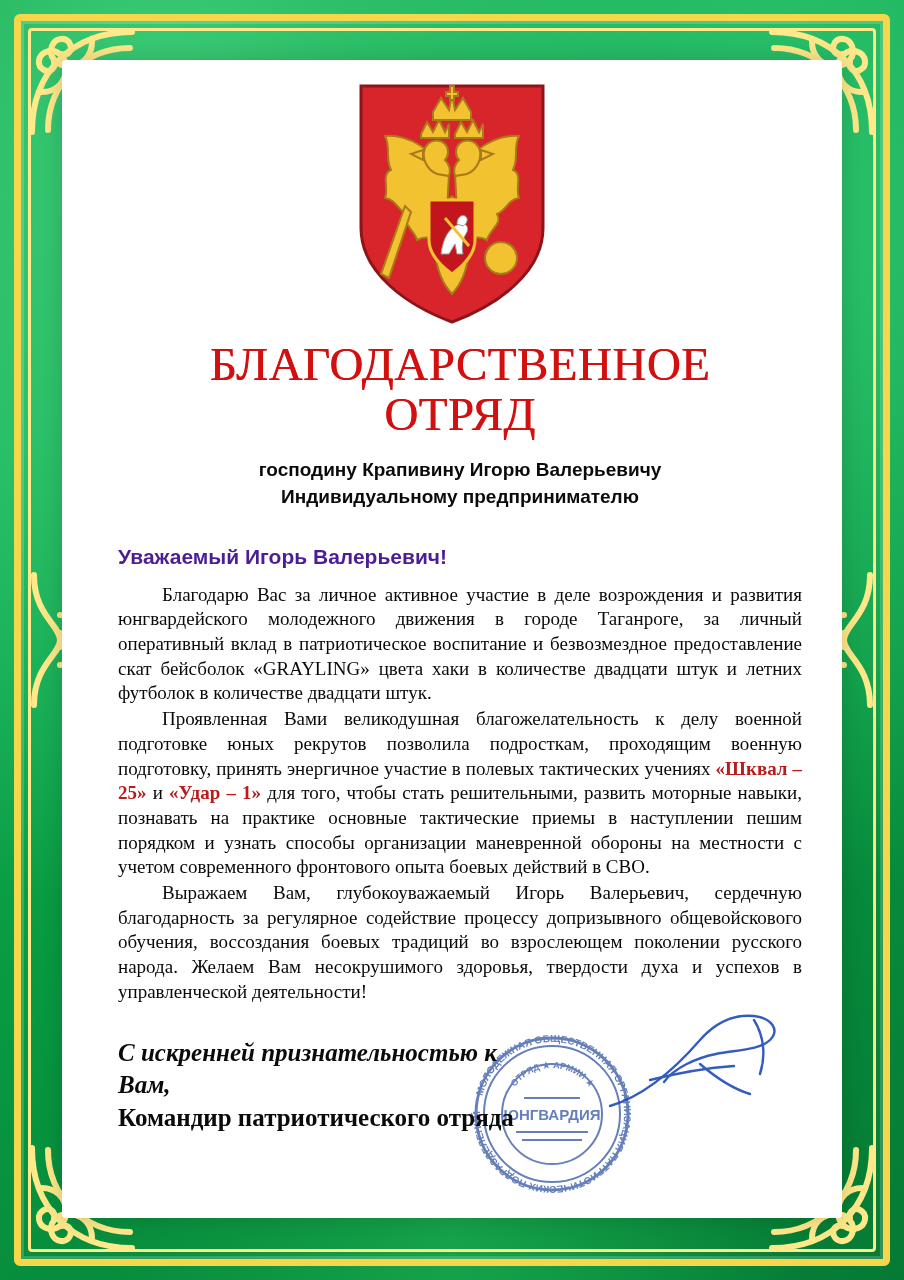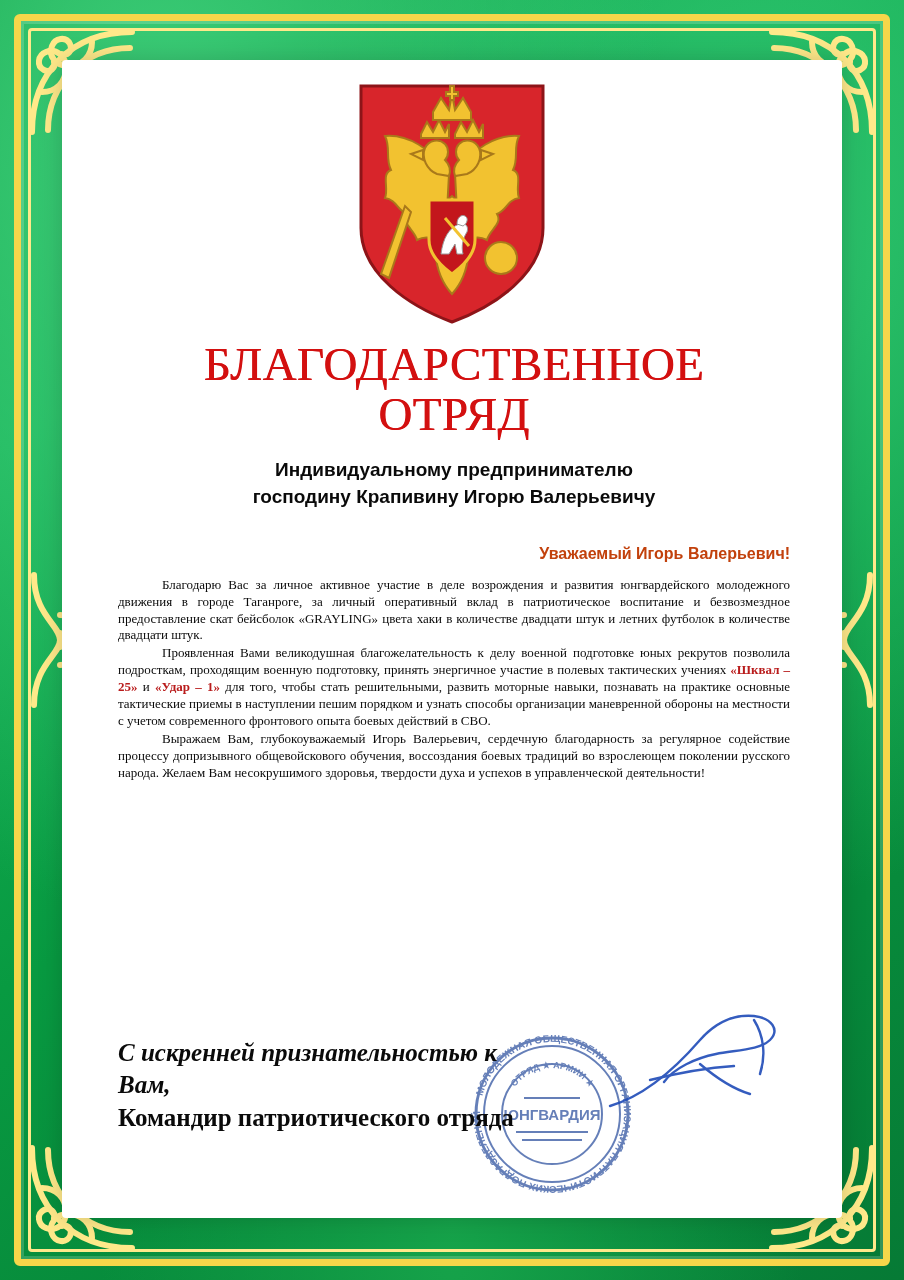--- a/index.html
+++ b/index.html
@@ -51,21 +51,21 @@
 
   
   .emblem{
     position:absolute;left:50%;top:18px;transform:translateX(-50%);
     width:214px;height:252px;
   }
   .emblem svg{width:100%;height:100%;display:block;}
 
   
   .content{
-    position:absolute;left:56px;right:52px;top:280px;
+    position:absolute;left:56px;right:40px;top:280px;
   }
   .title{
     text-align:center;
     color:#d31010;
     font-size:47px;
     line-height:1.06;
     letter-spacing:.5px;
     font-weight:400;
     margin:0 0 6px 0;
     text-shadow:0.5px 0 0 #d31010;
@@ -74,32 +74,32 @@
     text-align:center;
     font-family:"Liberation Sans", sans-serif;
     font-weight:bold;
     font-size:19px;
     line-height:1.45;
     color:#0a0a0a;
     margin:16px 0 0 0;
     padding:0 24px;
   }
   .salutation{
-    text-align:right;
+    text-align:left;
     font-family:"Liberation Sans", sans-serif;
     font-weight:bold;
-    font-size:16px;
-    color:#c2410c;
+    font-size:21px;
+    color:#4c1d95;
     margin:34px 0 14px 0;
   }
   .body-text p{
     margin:0;
     text-align:justify;
     text-indent:44px;
-    font-size:13px;
+    font-size:19px;
     line-height:1.30;
     color:#0a0a0a;
   }
   .body-text p + p{margin-top:1px;}
   .ex{color:#b91c1c;font-weight:bold;}
   .signblock{
     position:absolute;left:56px;right:56px;bottom:84px;
   }
   .sign-left{
     font-size:25px;line-height:1.30;font-weight:bold;color:#0a0a0a;
@@ -245,22 +245,22 @@
       </svg>
     </div>
 
     <div class="content">
       <h1 class="title">
         <span>БЛАГОДАРСТВЕННОЕ</span><br>
         <span>ОТРЯД</span>
       </h1>
 
       <div class="addressee">
+        <div>господину Крапивину Игорю Валерьевичу</div>
         <div>Индивидуальному предпринимателю</div>
-        <div>господину Крапивину Игорю Валерьевичу</div>
       </div>
 
       <div class="salutation">Уважаемый Игорь Валерьевич!</div>
 
       <div class="body-text">
         <p>Благодарю  Вас за личное активное участие в деле возрождения и развития  юнгвардейского молодежного движения в городе Таганроге, за личный оперативный вклад в патриотическое воспитание и  безвозмездное предоставление скат бейсболок  «GRAYLING» цвета хаки в количестве двадцати штук и летних футболок  в количестве двадцати штук.</p>
         <p>
           <span>Проявленная Вами великодушная благожелательность к делу военной подготовке юных рекрутов позволила  подросткам, проходящим военную подготовку,  принять энергичное участие  в полевых тактических учениях </span><span class="ex">«Шквал – 25»</span><span> и </span><span class="ex">«Удар – 1»</span><span> для того, чтобы стать решительными, развить моторные навыки,  познавать на практике основные тактические приемы  в наступлении пешим порядком и узнать способы организации маневренной обороны на местности  с учетом современного фронтового опыта боевых действий в СВО.</span>
         </p>
         <p>Выражаем Вам, глубокоуважаемый Игорь Валерьевич, сердечную благодарность за регулярное содействие    процессу допризывного общевойскового обучения, воссоздания боевых  традиций во взрослеющем поколении русского народа. Желаем Вам несокрушимого здоровья, твердости духа  и успехов  в управленческой деятельности!</p>

